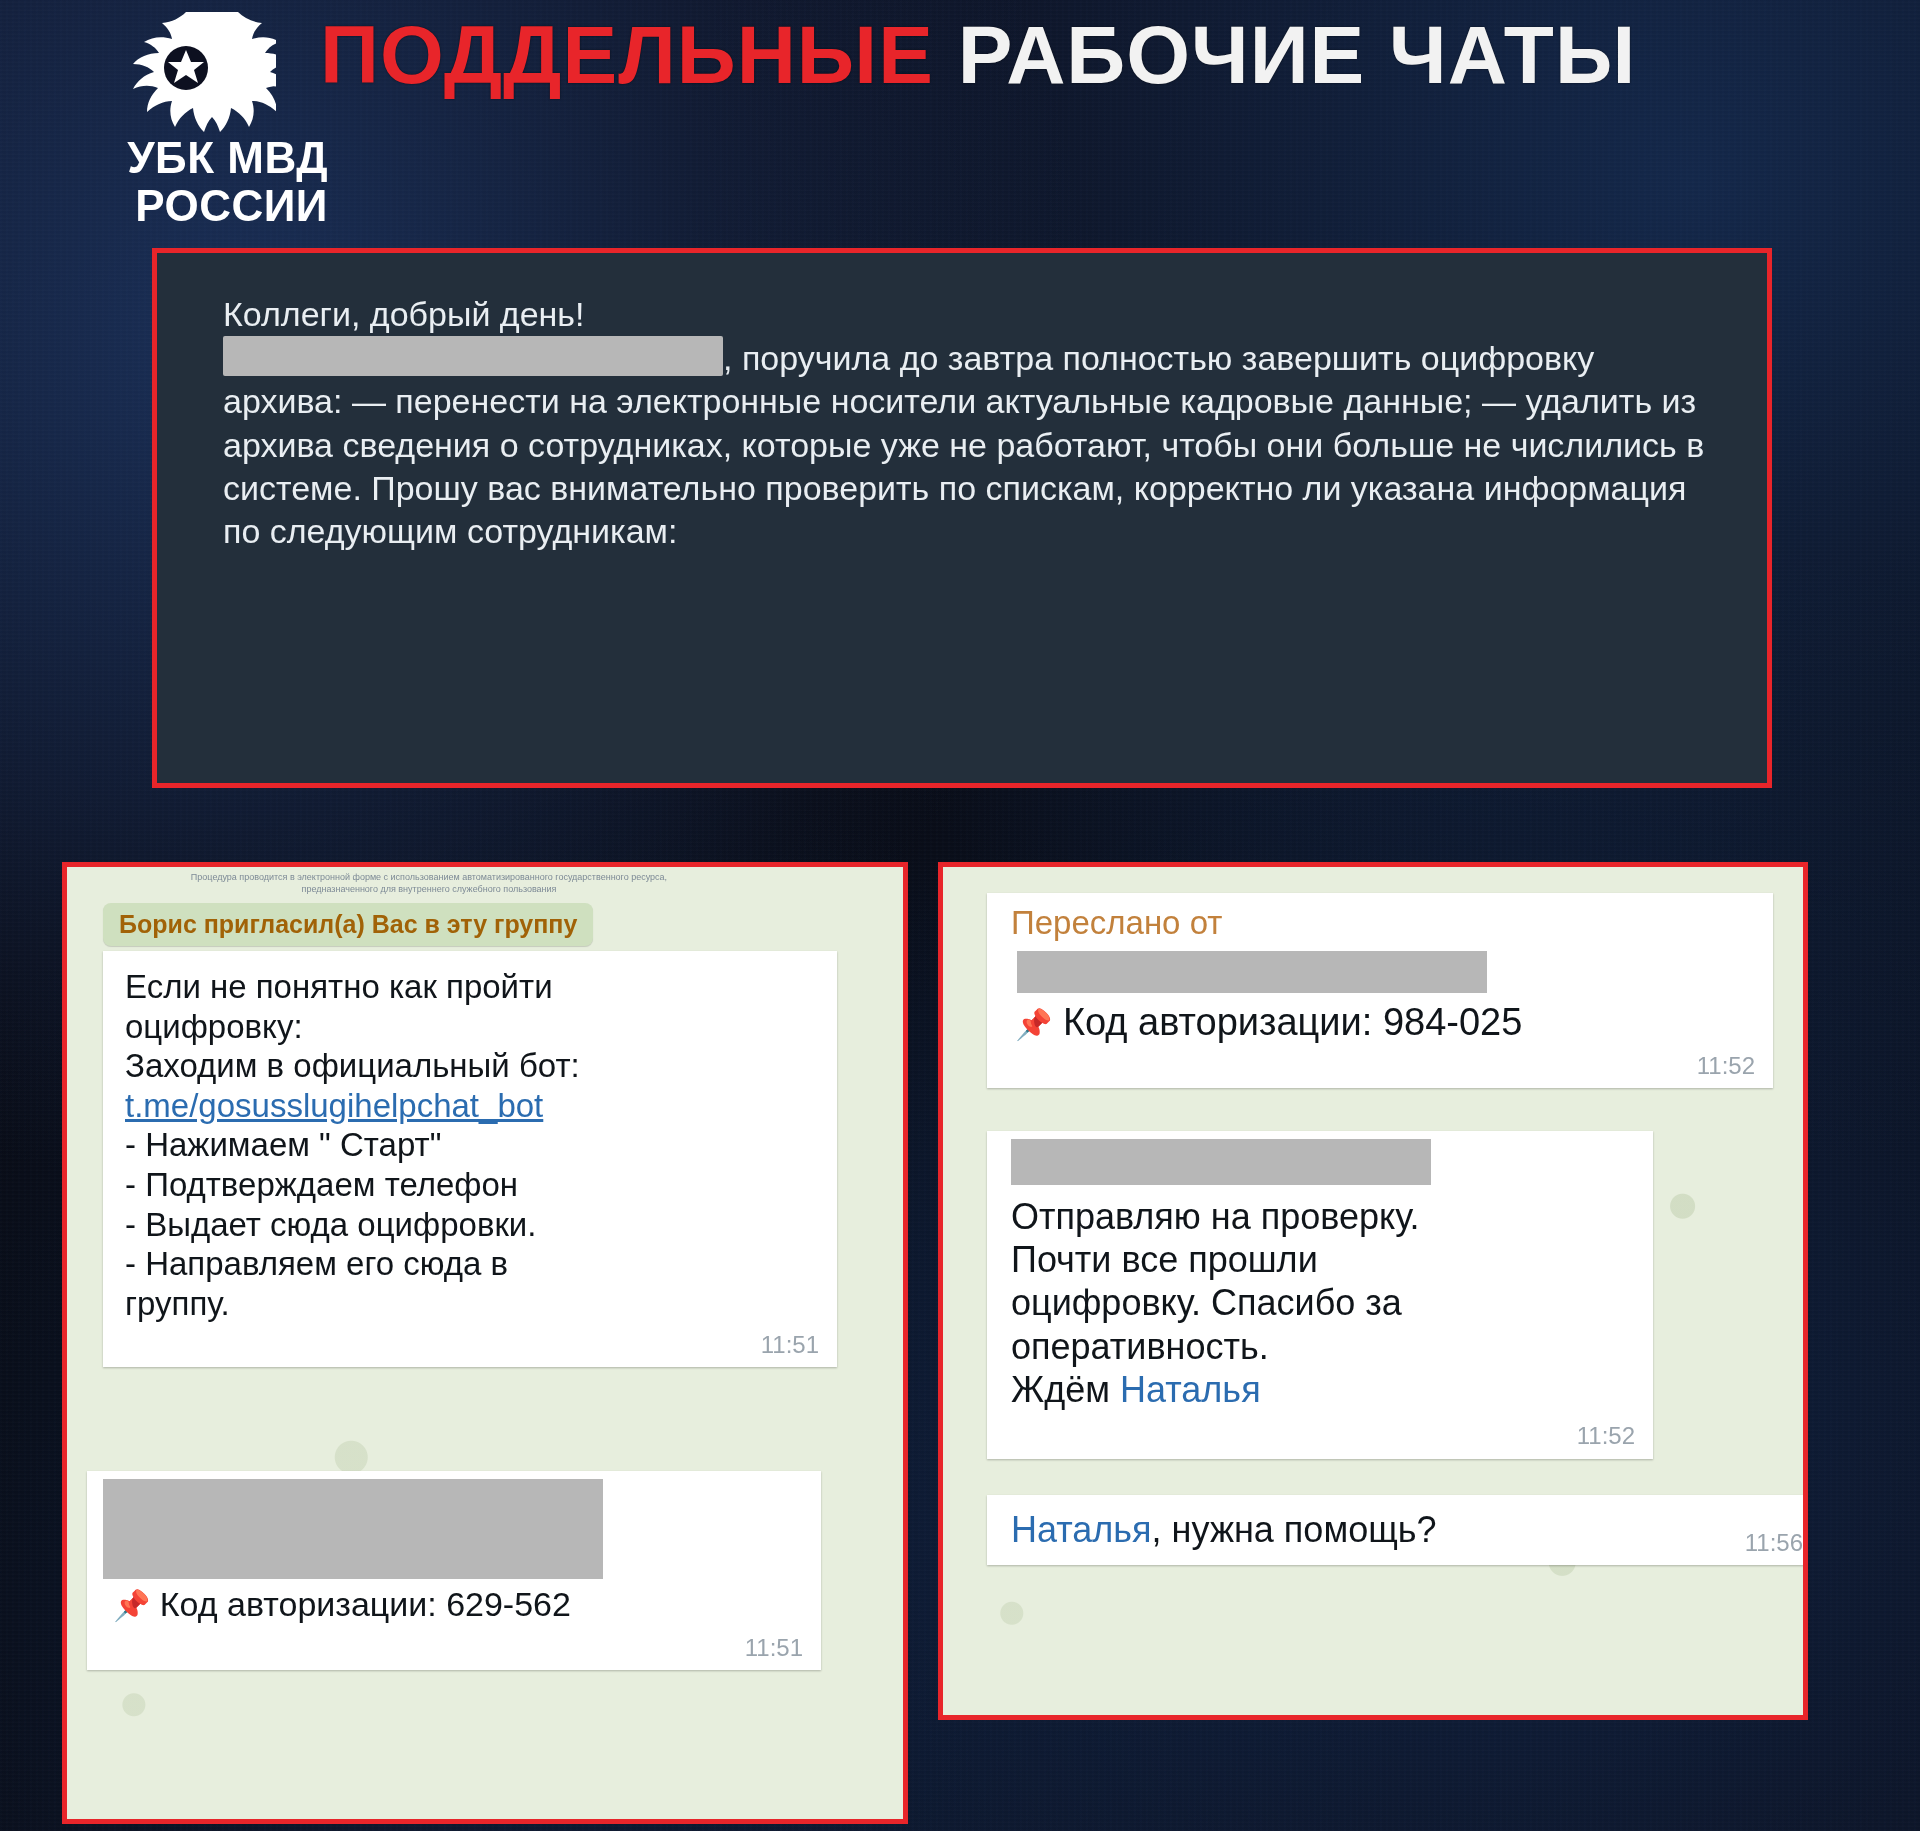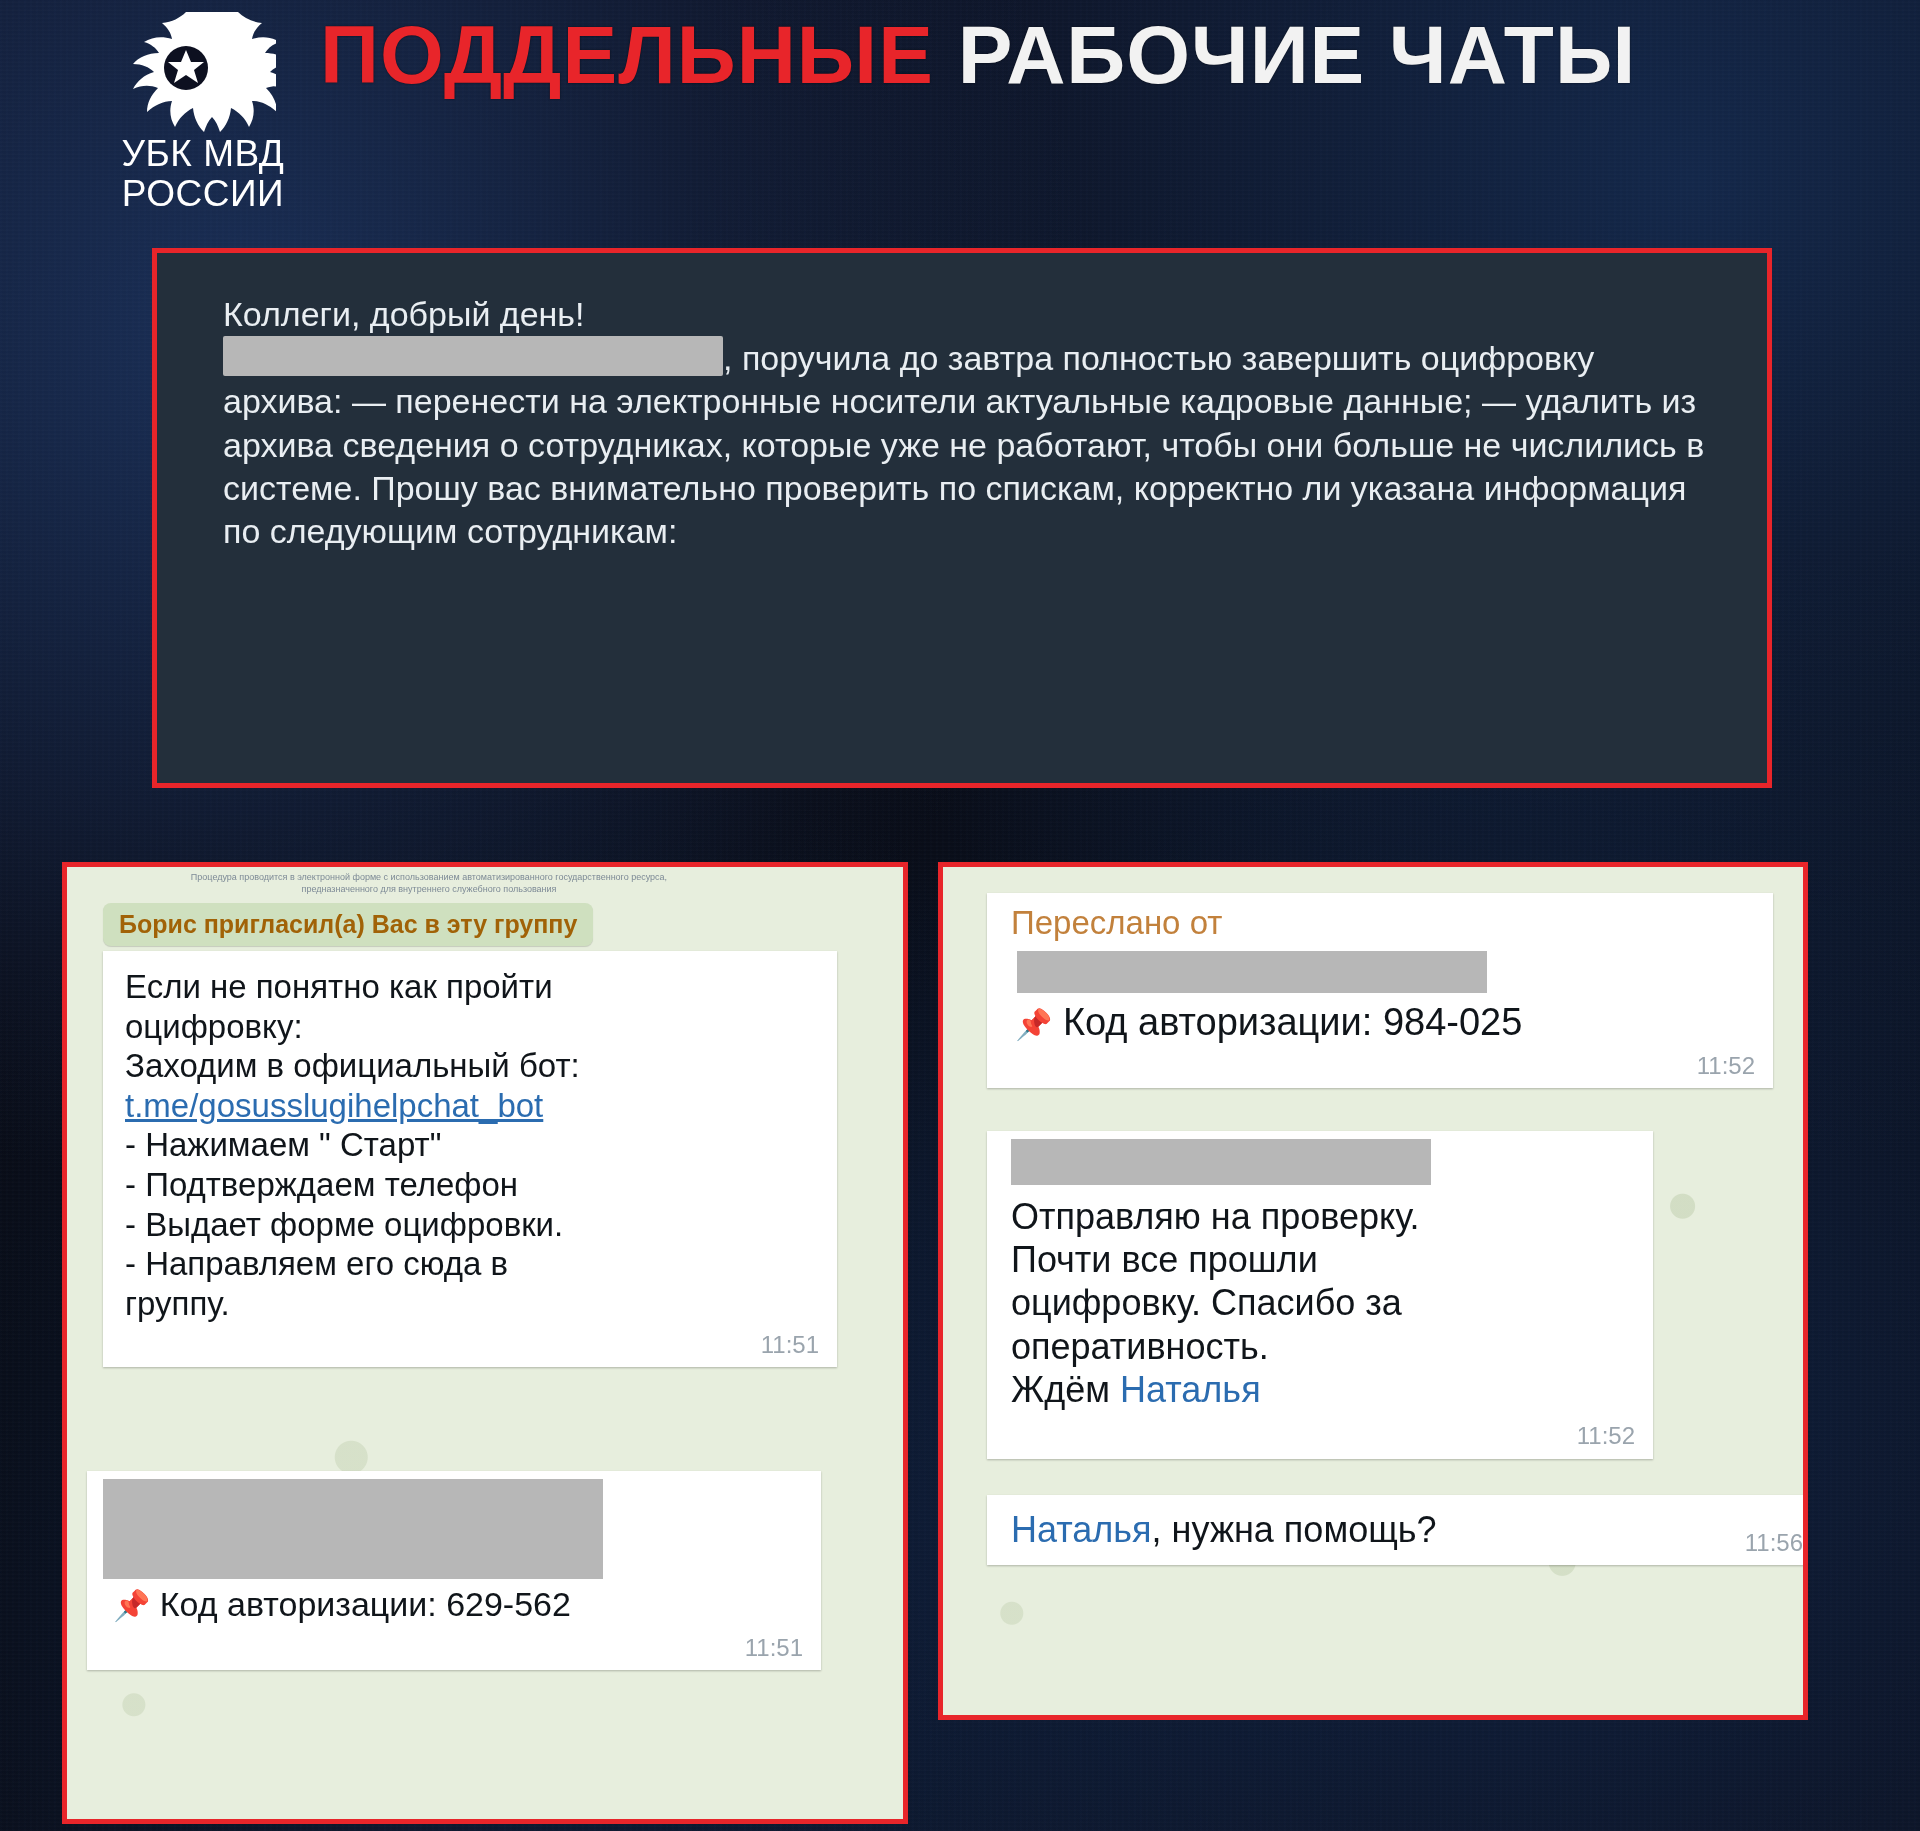--- a/index.html
+++ b/index.html
@@ -50,25 +50,25 @@
     width: 180px;
     height: 128px;
   }
   .emblem svg { display: block; }
   .agency {
     position: absolute;
     left: 78px;
     top: 134px;
     width: 250px;
     color: #ffffff;
-    font-size: 37px;
-    font-weight: normal;
+    font-size: 44px;
+    font-weight: bold;
     line-height: 1.08;
     letter-spacing: 0.5px;
-    text-align: center;
+    text-align: right;
   }
   .title {
     position: absolute;
     left: 320px;
     top: 14px;
     width: 1560px;
     font-size: 82px;
     font-weight: bold;
     letter-spacing: 1px;
     line-height: 1;
@@ -315,21 +315,21 @@
 
     <div class="sys-banner">Борис пригласил(а) Вас в эту группу</div>
 
     <div class="bubble b-left-1">
       <div>Если не понятно как пройти</div>
       <div>оцифровку:</div>
       <div> Заходим в официальный бот:</div>
       <div class="link">t.me/gosusslugihelpchat_bot</div>
       <div>- Нажимаем " Старт"</div>
       <div>- Подтверждаем телефон</div>
-      <div>- Выдает форме оцифровки.</div>
+      <div>- Выдает сюда оцифровки.</div>
       <div>- Направляем его сюда в</div>
       <div>группу.</div>
       <span class="time">11:51</span>
     </div>
 
     <div class="bubble b-left-2">
       <span class="red-name-left"></span>
       <div class="code-line">
         <span class="pin">📌</span>
         <span>Код авторизации: 629-562</span>

